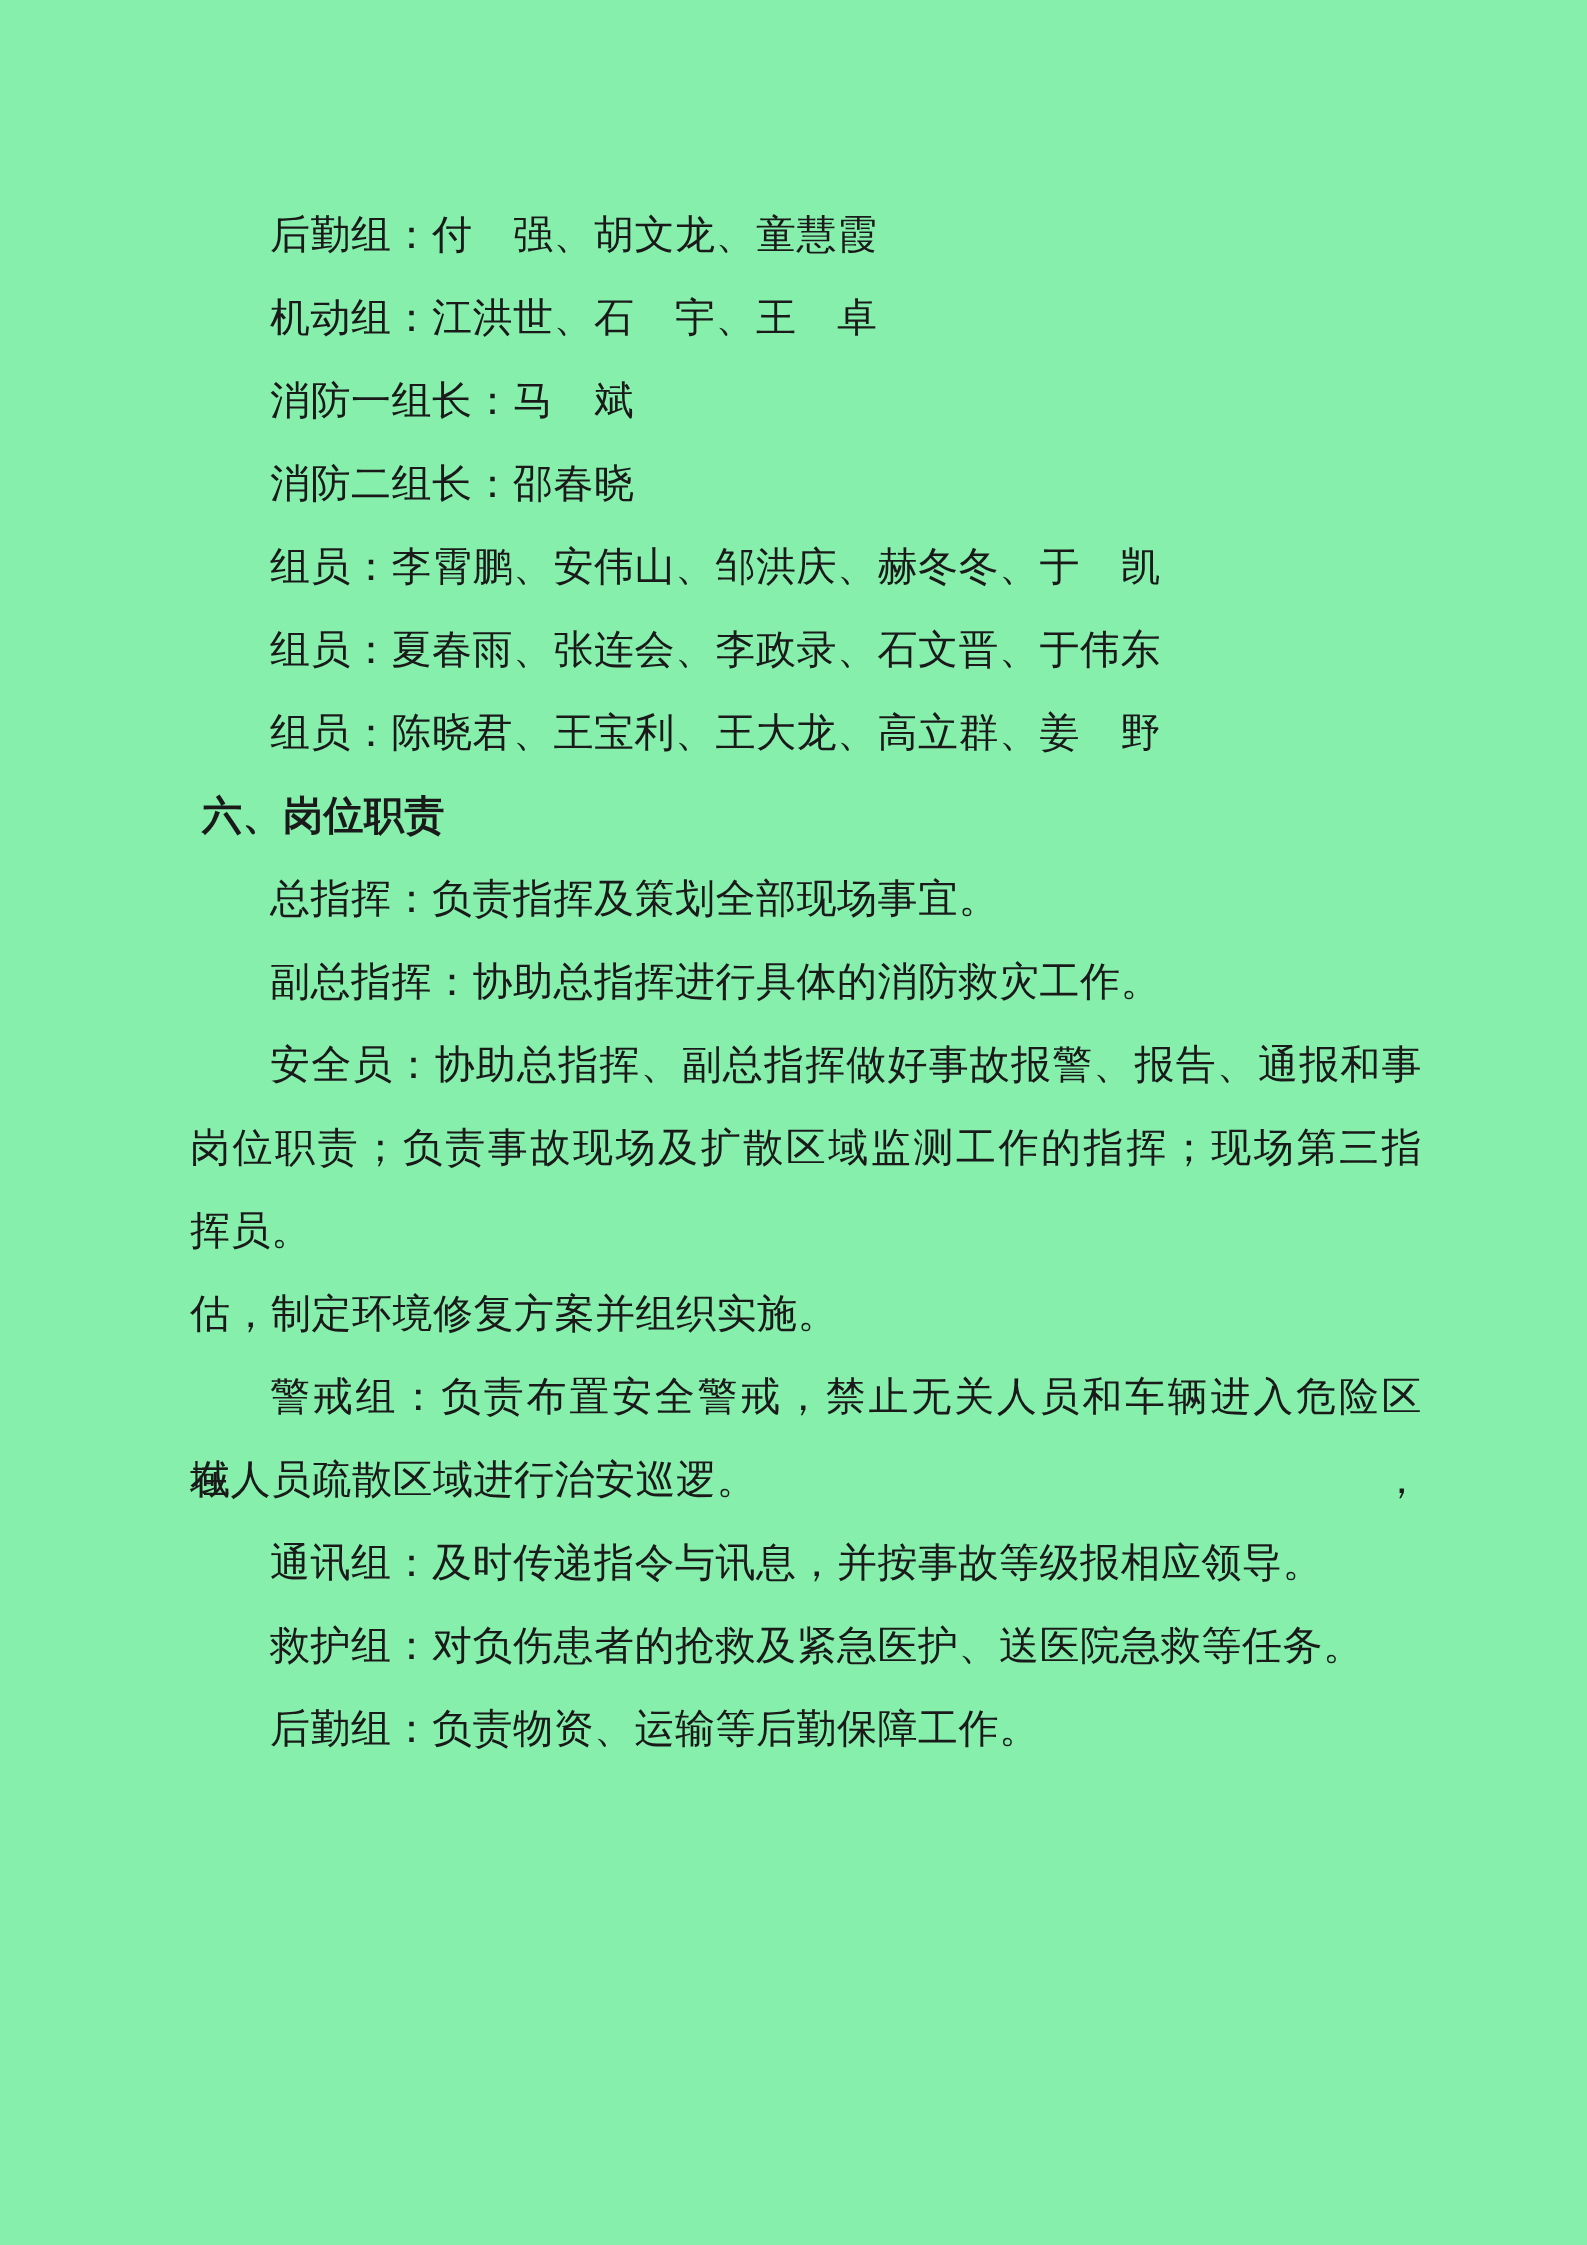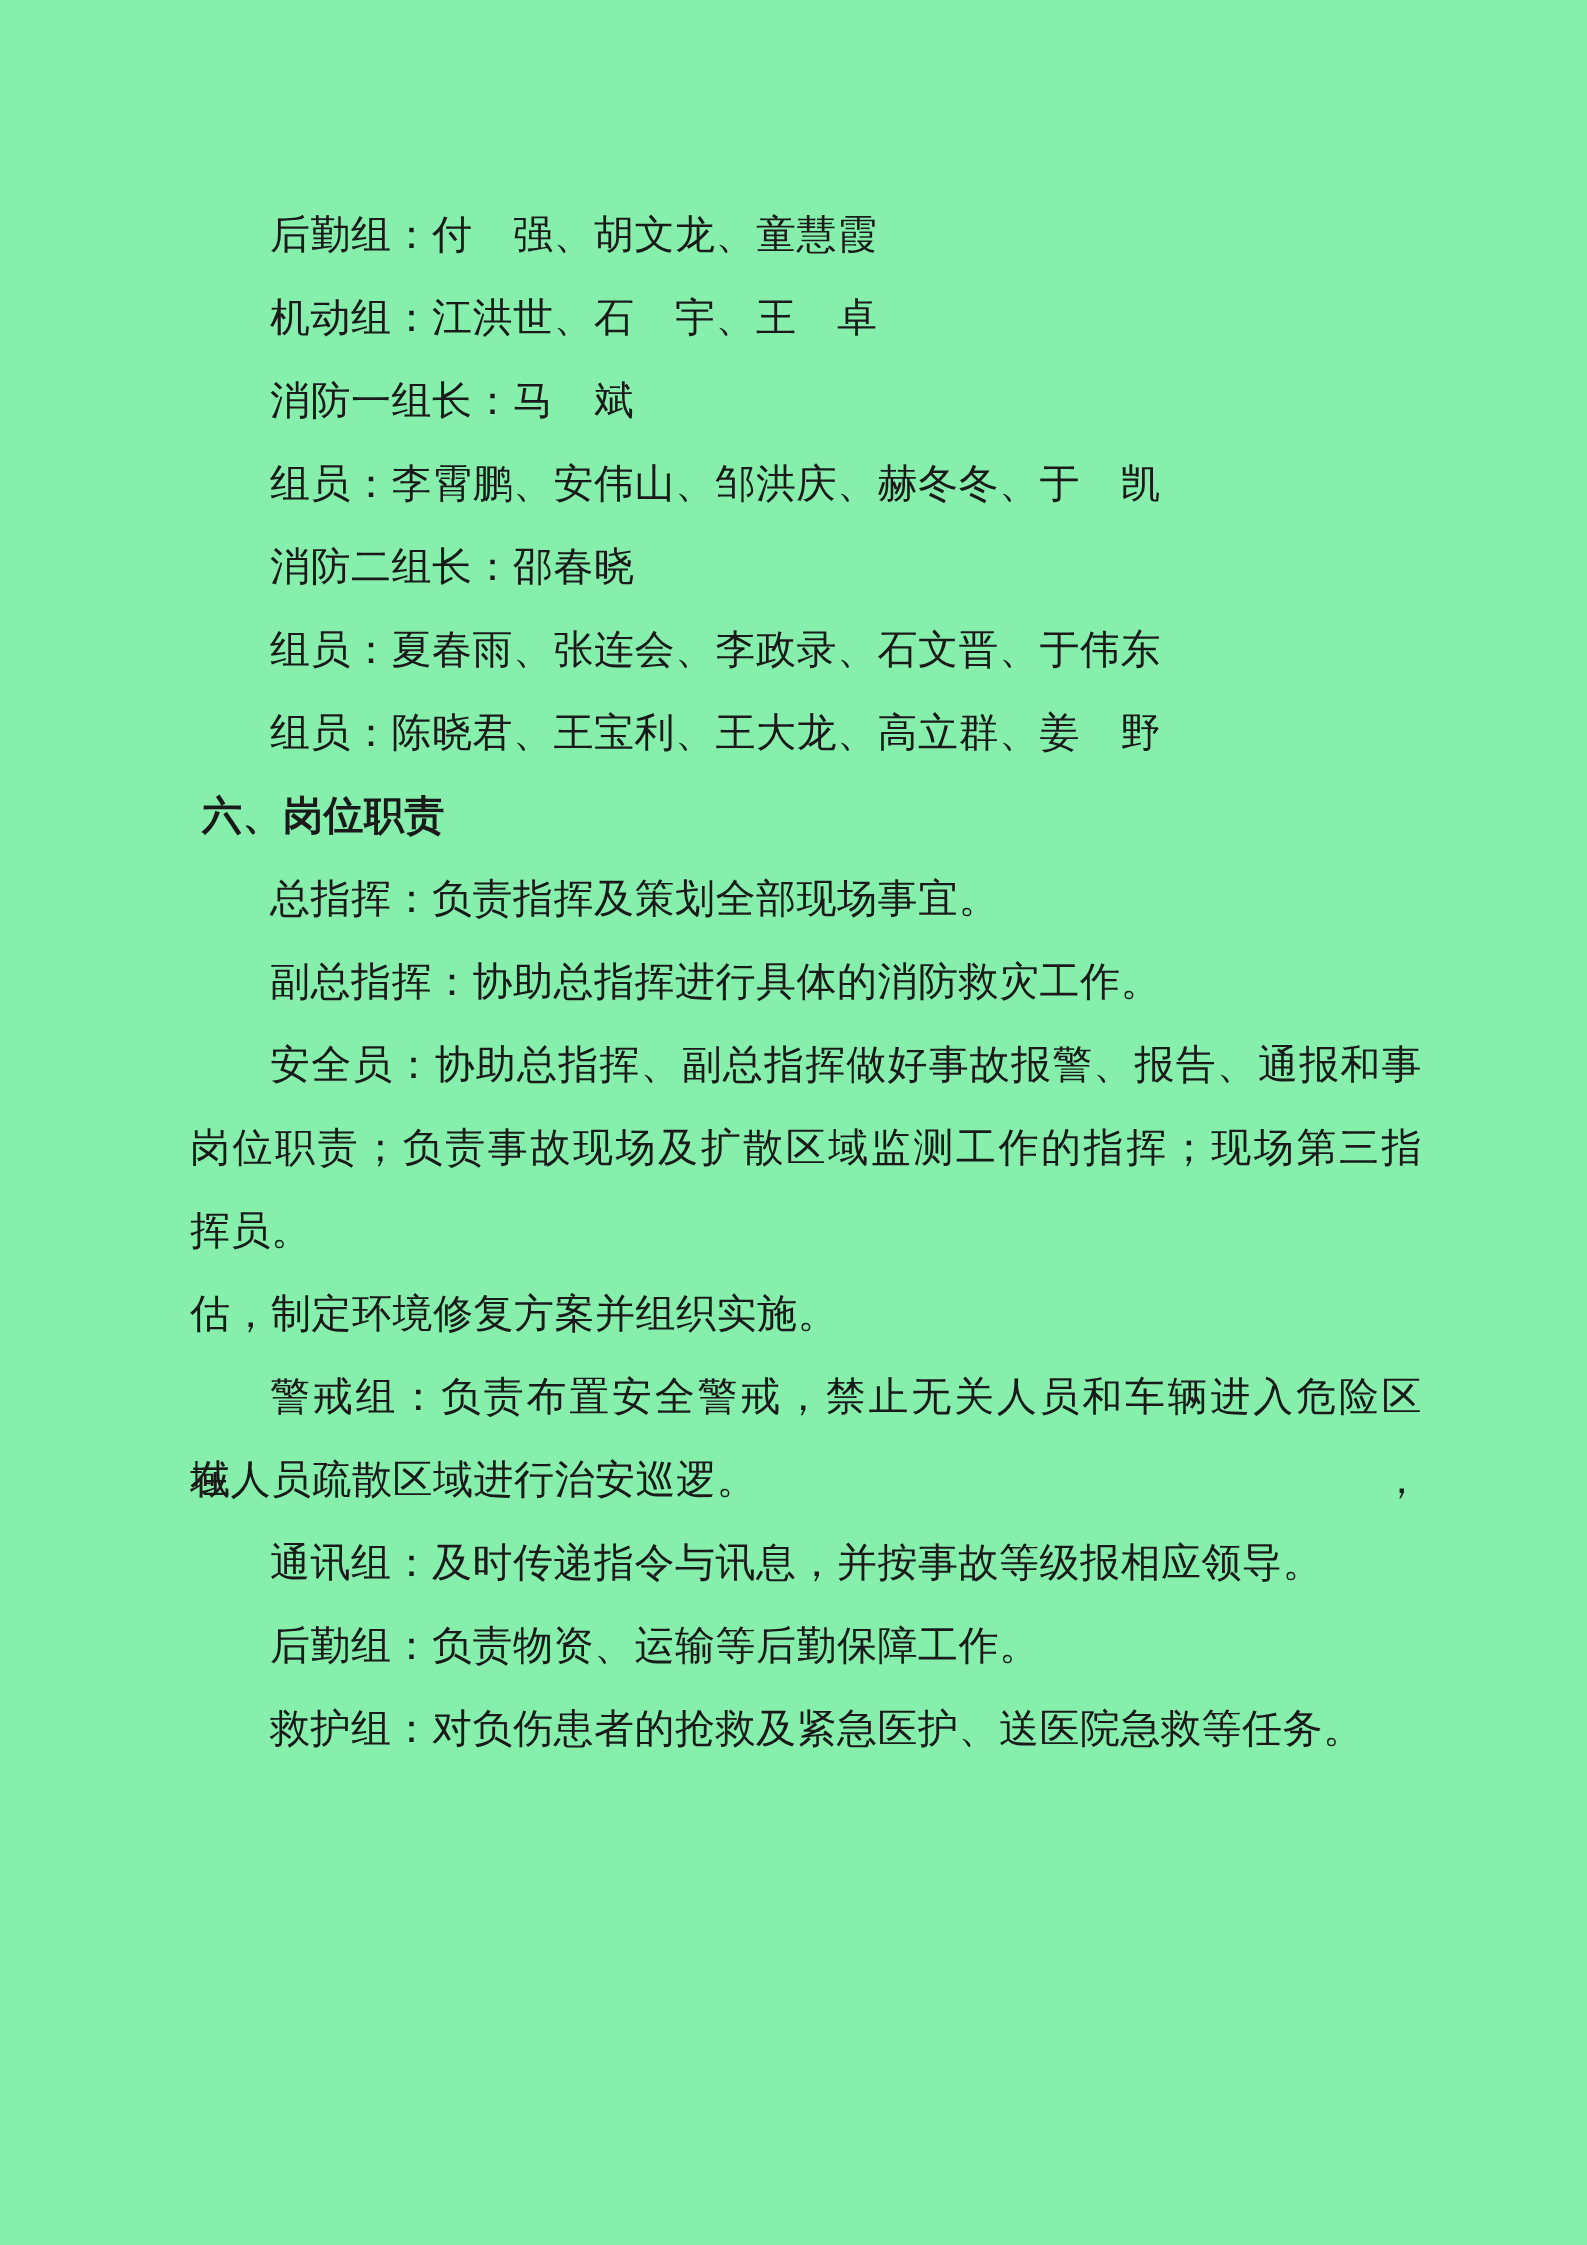--- a/index.html
+++ b/index.html
@@ -49,33 +49,33 @@
 </style>
 </head>
 <body>
 
 <div class="page">
   <div class="content">
 
     <div class="line indent">后勤组：付　强、胡文龙、童慧霞</div>
     <div class="line indent">机动组：江洪世、石　宇、王　卓</div>
     <div class="line indent">消防一组长：马　斌</div>
+    <div class="line indent">消防二组长：邵春晓</div>
     <div class="line indent">组员：李霄鹏、安伟山、邹洪庆、赫冬冬、于　凯</div>
-    <div class="line indent">消防二组长：邵春晓</div>
     <div class="line indent">组员：夏春雨、张连会、李政录、石文晋、于伟东</div>
     <div class="line indent">组员：陈晓君、王宝利、王大龙、高立群、姜　野</div>
 
     <div class="line heading">六、岗位职责</div>
 
     <div class="line indent">总指挥：负责指挥及策划全部现场事宜。</div>
     <div class="line indent">副总指挥：协助总指挥进行具体的消防救灾工作。</div>
     <div class="line indent fill">安全员：协助总指挥、副总指挥做好事故报警、报告、通报和事</div>
     <div class="line fill">岗位职责；负责事故现场及扩散区域监测工作的指挥；现场第三指</div>
     <div class="line">挥员。</div>
     <div class="line">估，制定环境修复方案并组织实施。</div>
     <div class="line indent fill">警戒组：负责布置安全警戒，禁止无关人员和车辆进入危险区域，</div>
     <div class="line">在人员疏散区域进行治安巡逻。</div>
     <div class="line indent">通讯组：及时传递指令与讯息，并按事故等级报相应领导。</div>
+    <div class="line indent">救护组：对负伤患者的抢救及紧急医护、送医院急救等任务。</div>
     <div class="line indent">后勤组：负责物资、运输等后勤保障工作。</div>
-    <div class="line indent">救护组：对负伤患者的抢救及紧急医护、送医院急救等任务。</div>
 
   </div>
 </div>
 
 </body></html>

